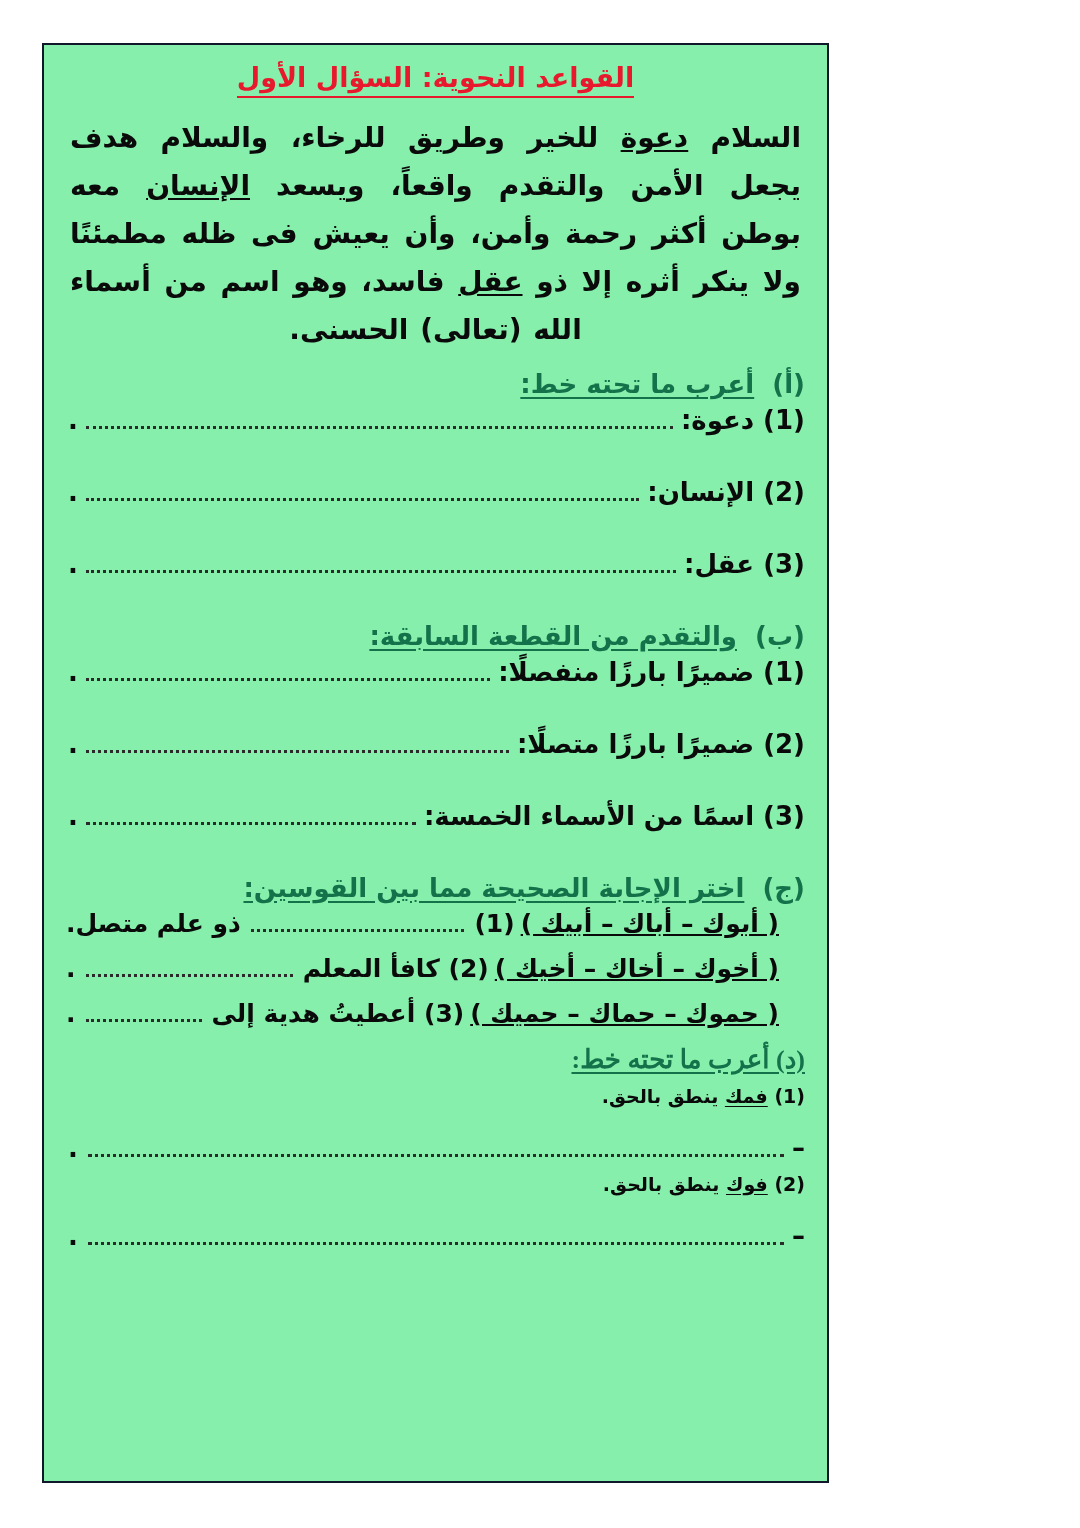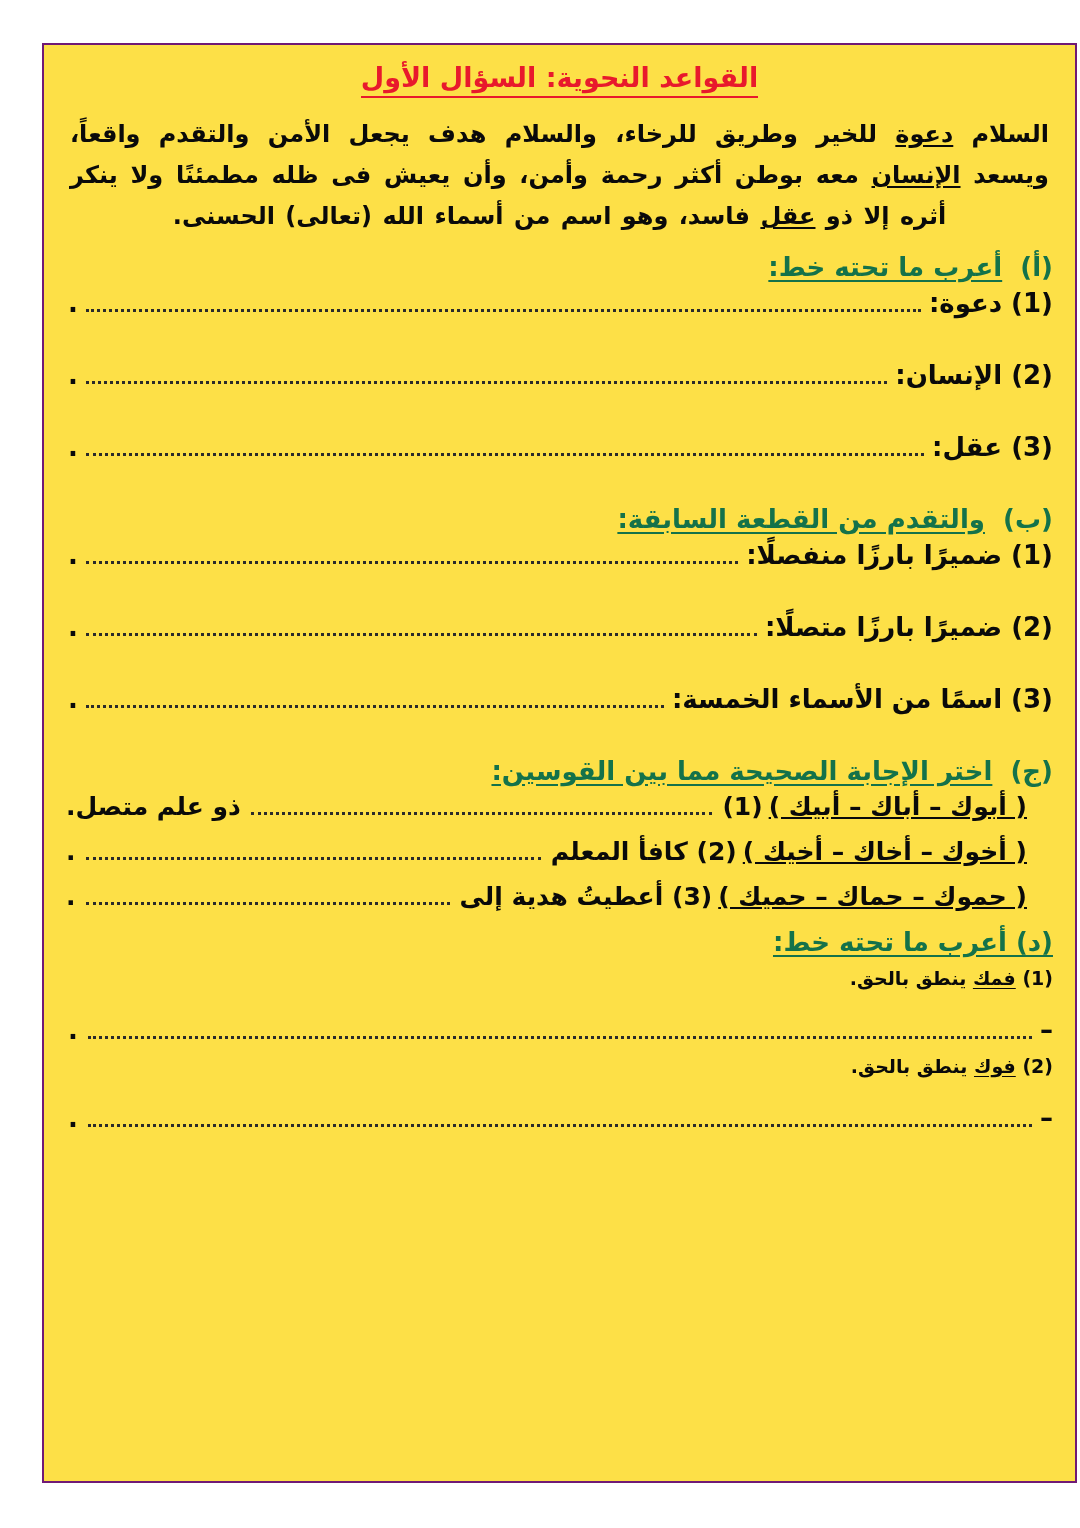--- a/index.html
+++ b/index.html
@@ -10,25 +10,25 @@
   body {
     width: 1080px;
     height: 1528px;
     font-family: "DejaVu Sans", "Liberation Sans", sans-serif;
     overflow: hidden;
   }
   .page {
     position: absolute;
     left: 42px;
     top: 43px;
-    width: 1035px;
+    width: 787px;
     height: 1440px;
-    border: 2px solid #701a75;
+    border: 2px solid #0f172a;
     box-sizing: border-box;
-    background: #fde047;
+    background: #86efac;
     overflow: hidden;
   }
   .inner {
     padding: 14px 22px 0 22px;
     direction: rtl;
     text-align: right;
   }
 
   
   .title-row {
@@ -41,21 +41,21 @@
     font-size: 27px;
     font-weight: bold;
     border-bottom: 2px solid #e8192c;
     padding-bottom: 1px;
     line-height: 1.25;
     letter-spacing: 0px;
   }
 
   
   .passage {
-    font-size: 24px;
+    font-size: 28px;
     font-weight: bold;
     color: #0a0a0a;
     line-height: 1.72;
     text-align: justify;
     text-align-last: center;
     margin: 0 4px 12px 4px;
     word-spacing: 2px;
   }
   .passage .u {
     text-decoration: underline;
@@ -71,20 +71,21 @@
     text-align: right;
   }
   .sec-head .lbl { text-decoration: none; }
   .sec-head .ul {
     text-decoration: underline;
     text-underline-offset: 4px;
   }
   .sec-head.all-ul {
     text-decoration: underline;
     text-underline-offset: 4px;
+    font-family: Liberation Serif, serif;
   }
 
   
   .q-row {
     display: flex;
     flex-direction: row;
     align-items: baseline;
     font-size: 26px;
     font-weight: bold;
     color: #0a0a0a;

